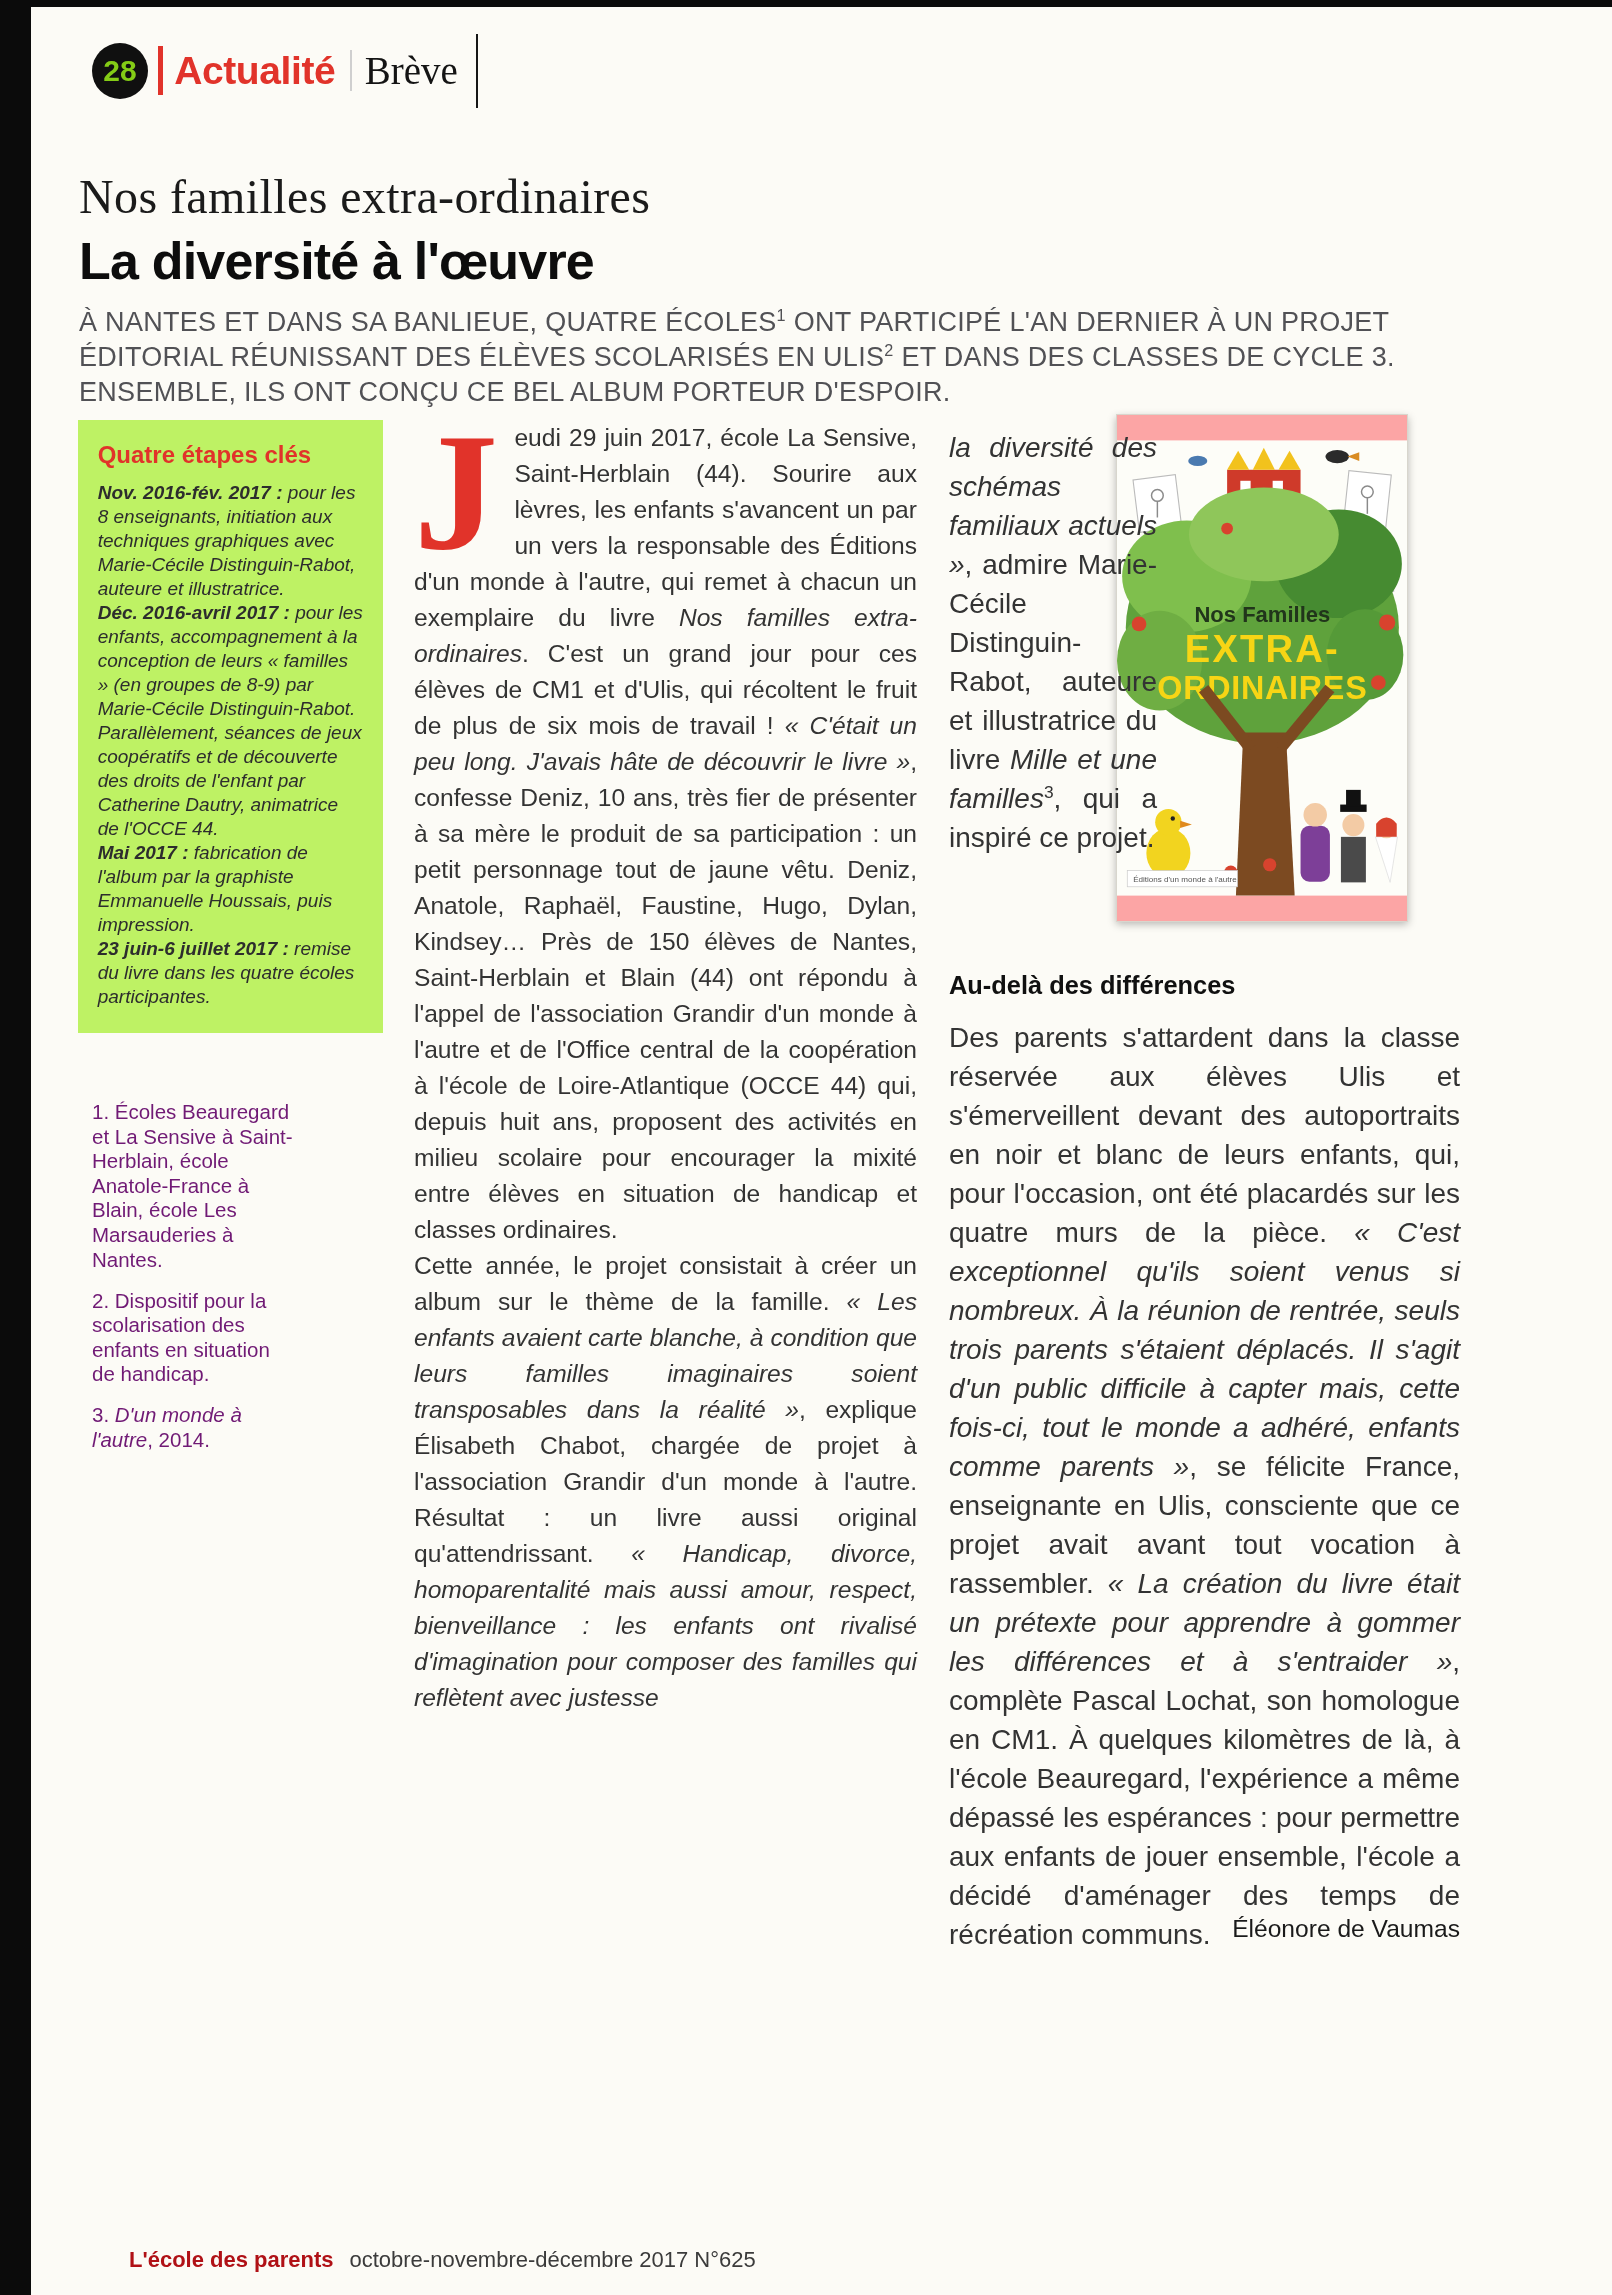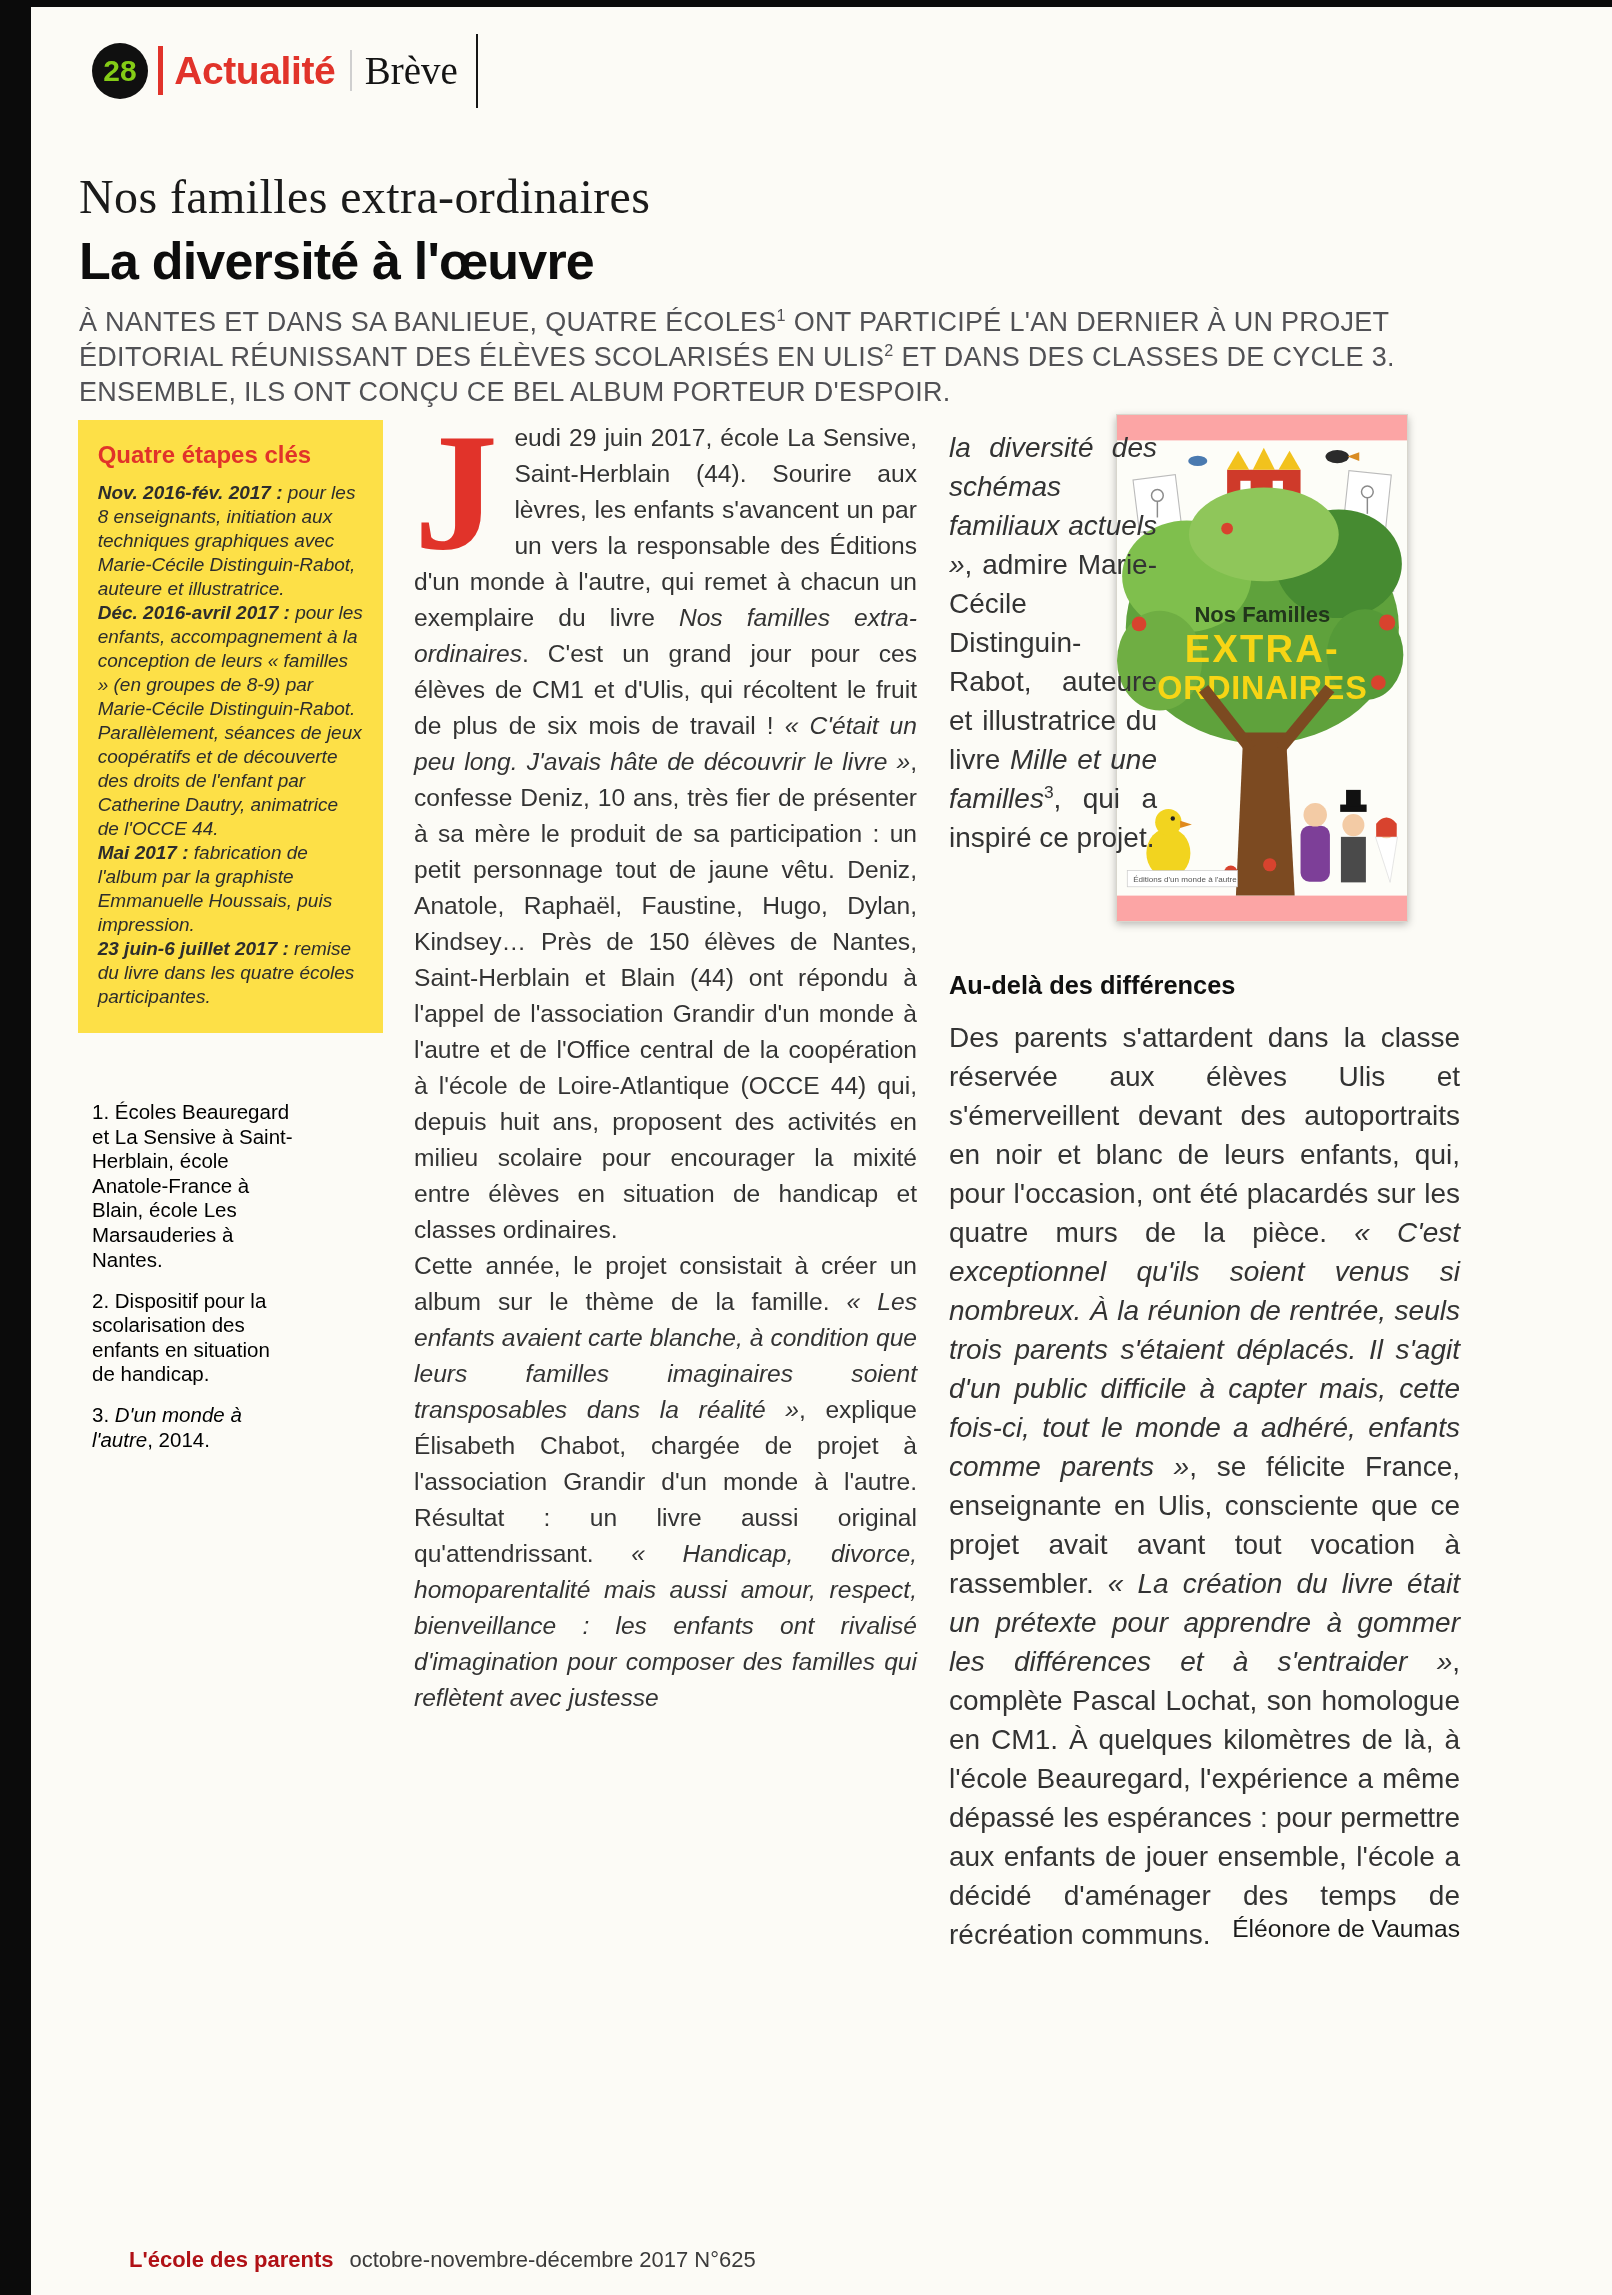--- a/index.html
+++ b/index.html
@@ -32,25 +32,25 @@
       font-size:27px;line-height:1.3;letter-spacing:0.3px;color:#515155;}
   .standfirst .sup{vertical-align:super;font-size:0.6em;line-height:0;}
 
   
   .i{font-style:italic;}
   .b{font-weight:700;}
   .sup{vertical-align:super;font-size:0.62em;line-height:0;}
 
   
   .left-col{position:absolute;left:78px;top:420px;width:305px;}
-  .keybox{background:#fde047;padding:21px 19.7px 24.6px;box-sizing:border-box;}
+  .keybox{background:#bef264;padding:21px 19.7px 24.6px;box-sizing:border-box;}
   .keybox h3{color:#e1332a;font-size:24px;font-weight:700;margin:0 0 11.5px;}
   .entry{font-size:19px;line-height:24px;font-style:italic;color:#2d2d2d;margin:0;text-align:left;}
   .footnotes{margin-top:67px;width:220px;padding-left:14px;box-sizing:border-box;}
-  .fn{font-size:20.5px;line-height:24.6px;color:#000000;margin:0 0 16.4px;}
+  .fn{font-size:20.5px;line-height:24.6px;color:#701a75;margin:0 0 16.4px;}
 
   
   .mid-col{position:absolute;left:414px;top:420px;width:503px;text-align:justify;}
   .bp{font-size:24.6px;line-height:36px;color:#333;margin:0;}
   .dropcap{float:left;font-family:"Liberation Serif", serif;font-weight:700;
            font-size:168px;line-height:133px;color:#e1332a;margin:4.9px 16.4px 0 0;}
 
   
   .cover{position:absolute;left:1116px;top:414px;width:292px;height:508px;margin:0;
          background:#fca5a5;box-shadow:0 2.5px 8.2px rgba(0,0,0,.28);border:0.8px solid #d8d6cd;box-sizing:border-box;}

